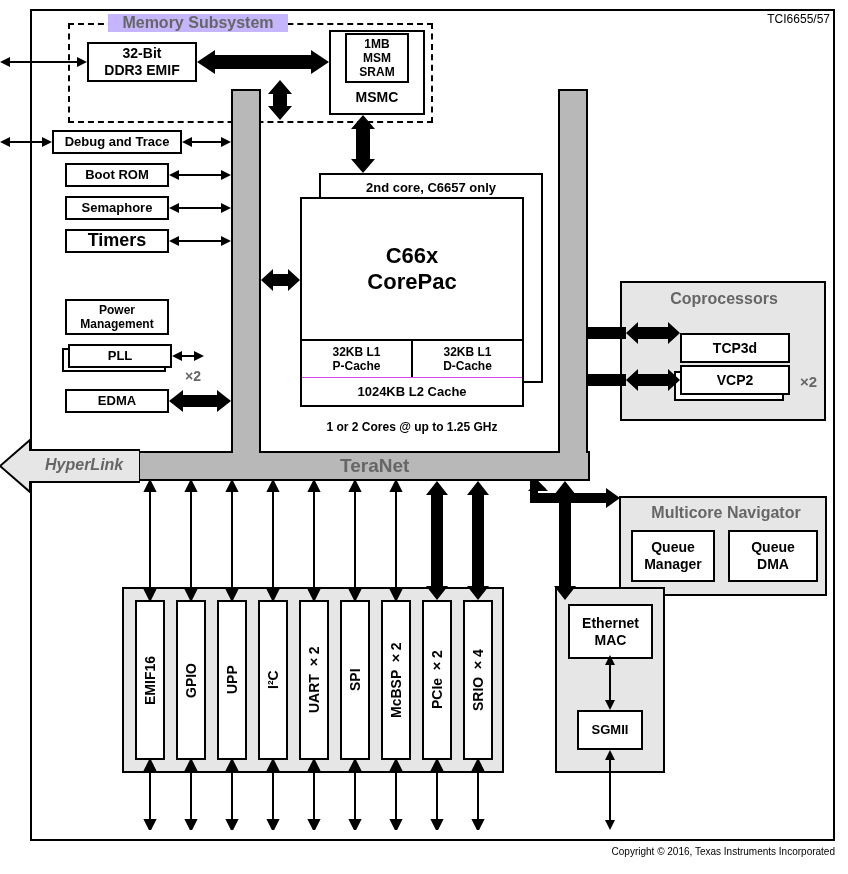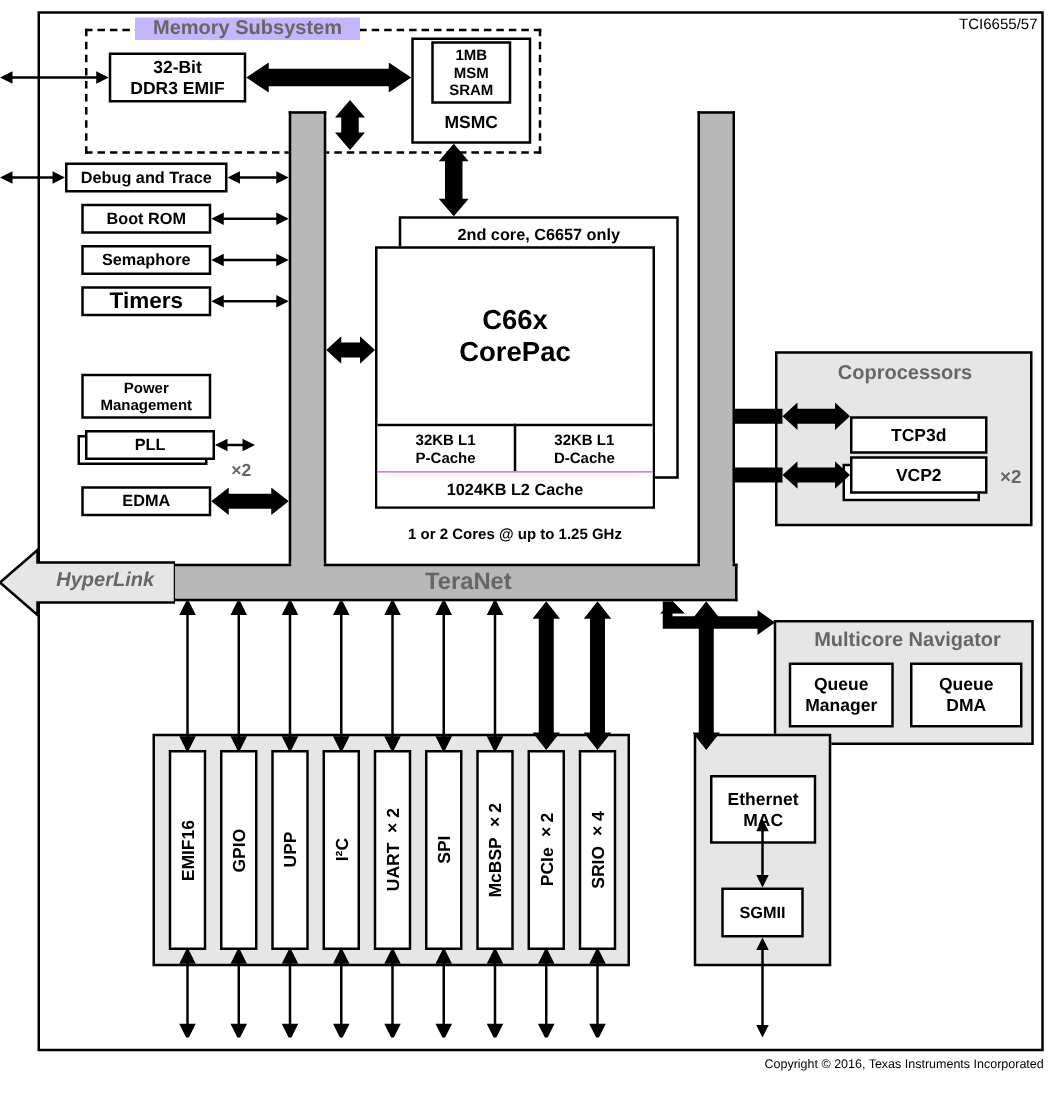--- a/index.html
+++ b/index.html
@@ -287,21 +287,21 @@
       <line x1="317" y1="5" x2="317" y2="65"></line>
         <polygon points="317,0 312,10 322,10"></polygon>
         <polygon points="317,70 312,60 322,60"></polygon>
       <line x1="358" y1="5" x2="358" y2="65"></line>
         <polygon points="358,0 353,10 363,10"></polygon>
         <polygon points="358,70 353,60 363,60"></polygon>
     </g>
   </svg>
 
   <div class="abs box-gray" style="left:555px; top:587px; width:110px; height:186px;"></div>
-  <div class="abs box" style="left:568px; top:620px; width:85px; height:55px; white-space:pre;">Ethernet
+  <div class="abs box" style="left:568px; top:604px; width:85px; height:55px; white-space:pre;">Ethernet
 MAC</div>
   <div class="abs box" style="left:577px; top:710px; width:66px; height:40px; font-size:13px;">SGMII</div>
   <svg class="abs" style="left:604px; top:655px; width:12px; height:55px;">
       <line x1="6" y1="5" x2="6" y2="50" stroke="#000" stroke-width="2"></line>
       <polygon points="6,0 1,10 11,10" fill="#000"></polygon>
       <polygon points="6,55 1,45 11,45" fill="#000"></polygon>
     </svg>
   <svg class="abs" style="left:604px; top:750px; width:12px; height:80px;">
       <line x1="6" y1="5" x2="6" y2="75" stroke="#000" stroke-width="2"></line>
       <polygon points="6,0 1,10 11,10" fill="#000"></polygon>

